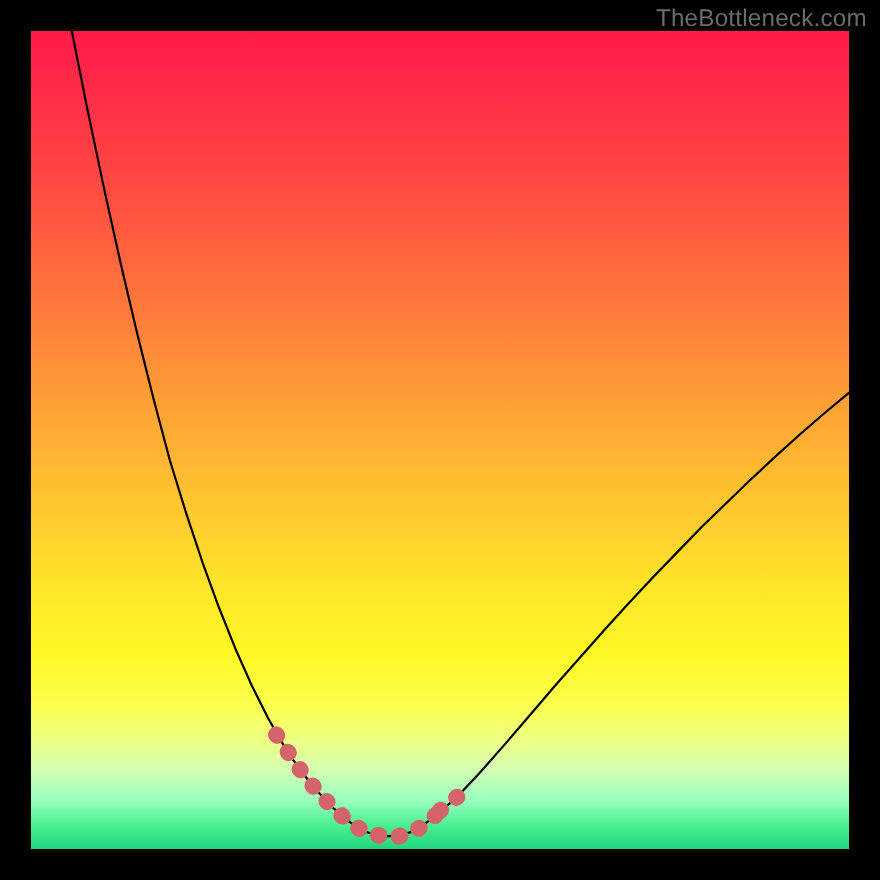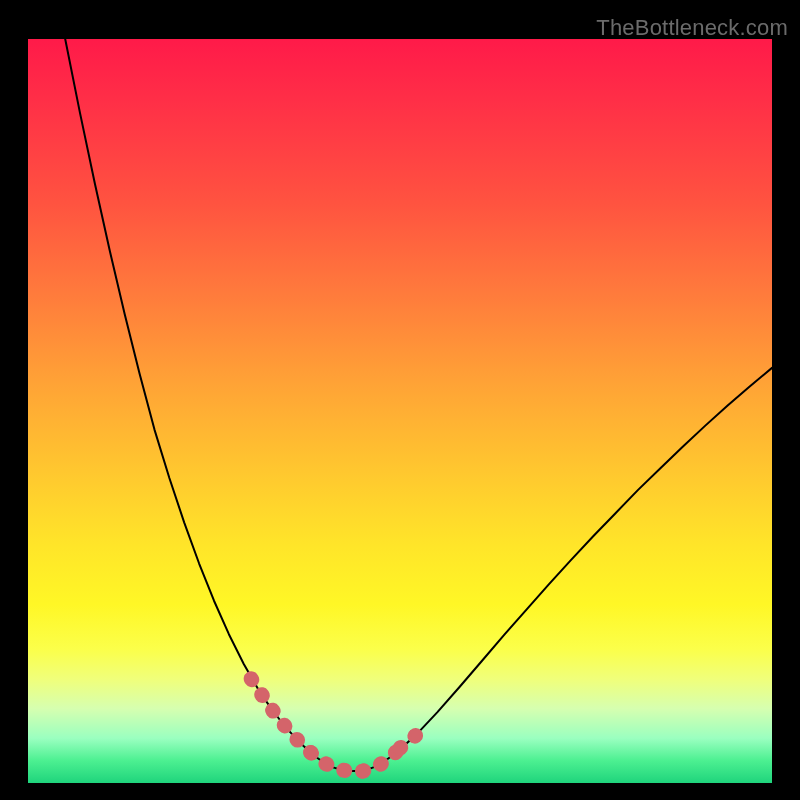--- a/index.html
+++ b/index.html
@@ -6,21 +6,21 @@
     margin: 0;
     padding: 0;
     width: 800px;
     height: 800px;
     background: #000000;
     overflow: hidden;
     font-family: Arial, Helvetica, sans-serif;
   }
   .frame {
     position: absolute;
-    top: 11px;
+    top: 0;
     left: 0;
     width: 800px;
     height: 604px;
     background: #000000;
   }
   .plot {
     position: absolute;
     top: 28px;
     left: 28px;
     width: 744px;

